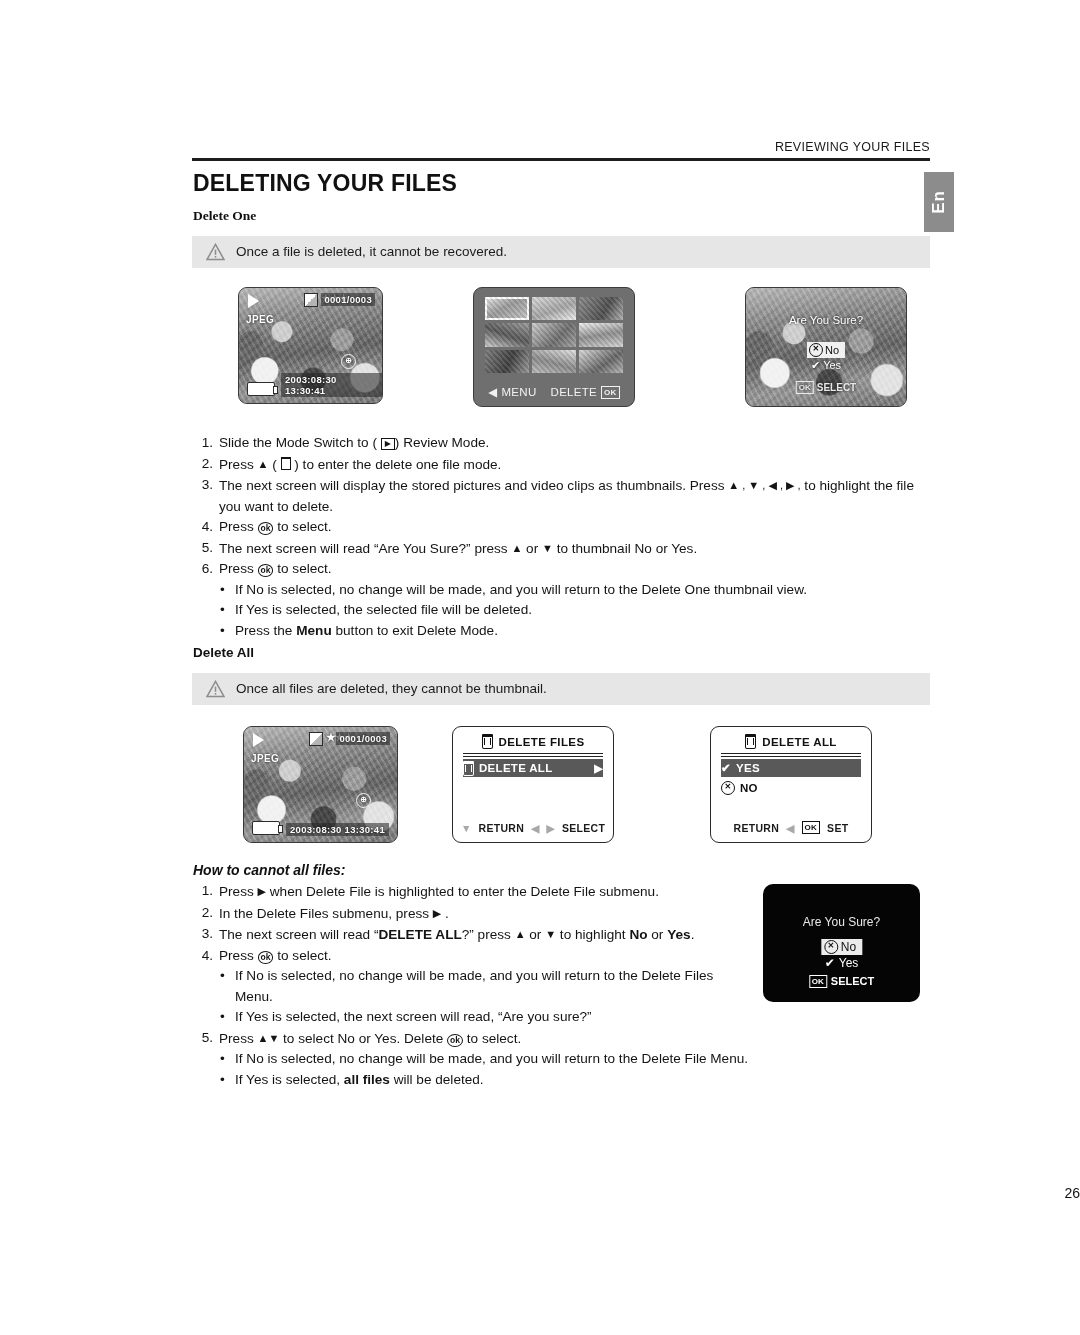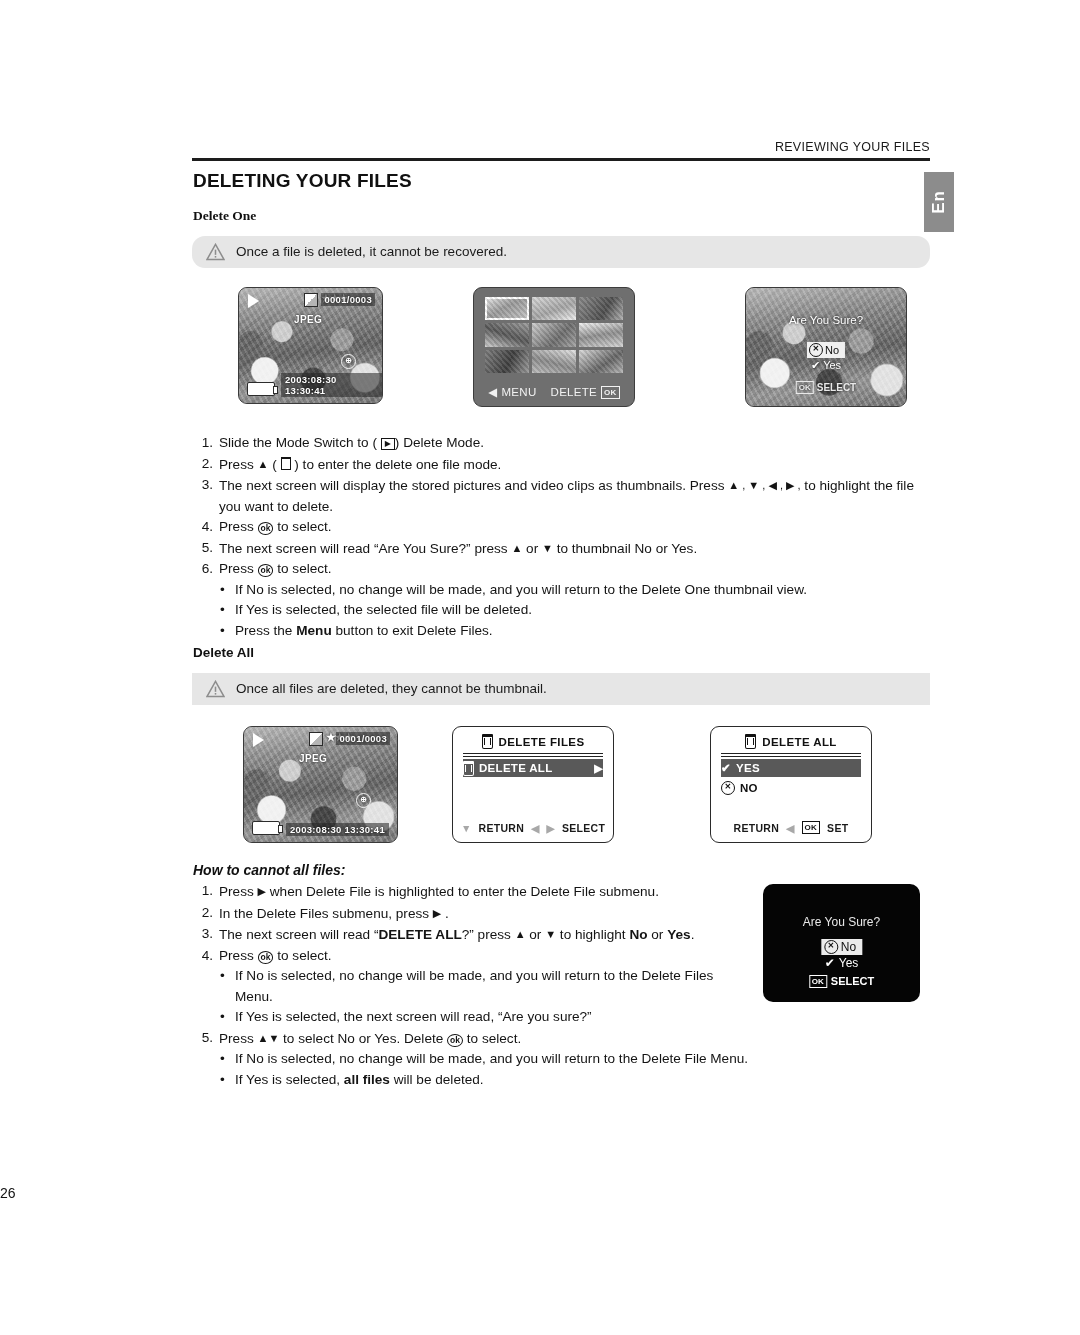--- a/index.html
+++ b/index.html
@@ -62,42 +62,42 @@
     font-weight: bold;
     letter-spacing: 1px;
     white-space: nowrap;
   }
 
   
   .h1 {
     position: absolute;
     left: 193px;
     top: 170px;
-    font-size: 19px;
+    font-size: 23px;
     font-weight: bold;
     letter-spacing: 0.2px;
   }
   .h2 {
     position: absolute;
     left: 193px;
     font-size: 13.5px;
     font-weight: bold;
   }
   .h2.one { top: 208px; font-family: Liberation Serif, serif; }
   .h2.all { top: 645px; }
 
   
   .warnbar {
     position: absolute;
     left: 192px;
     width: 738px;
     height: 32px;
     background: #e6e6e6;
   }
-  .warnbar.one { top: 236px; border-radius: 13px; }
+  .warnbar.one { top: 236px; }
   .warnbar.all { top: 673px; }
   .warnbar .wtri {
     position: absolute;
     left: 14px;
     top: 7px;
     width: 19px;
     height: 18px;
   }
   .warnbar .wtext {
     position: absolute;
@@ -148,21 +148,21 @@
     font-weight: bold;
     text-shadow: 0 0 2px rgba(0,0,0,0.85);
   }
   .osd-play {
     left: 9px; top: 6px;
     width: 0; height: 0;
     border-left: 11px solid #ffffff;
     border-top: 7px solid transparent;
     border-bottom: 7px solid transparent;
   }
-  .osd-jpeg { left: 7px; top: 26px; font-size: 10px; letter-spacing: 0.4px; margin-left: 48px; }
+  .osd-jpeg { left: 7px; top: 26px; font-size: 10px; letter-spacing: 0.4px; }
   .osd-res {
     left: 65px; top: 5px;
     width: 12px; height: 12px;
     background: linear-gradient(135deg,#ffffff 0 50%, #b5b5b5 50% 100%);
     border: 1px solid #2b2b2b;
   }
   .osd-stars { left: 82px; top: 4px; font-size: 11px; letter-spacing: -1px; }
   .osd-count {
     right: 7px; top: 5px;
     background: rgba(35,35,35,0.55);
@@ -502,21 +502,21 @@
     top: 862px;
     font-size: 14px;
     font-weight: bold;
     font-style: italic;
   }
 
   .pagenum {
     position: absolute;
     left: 0; right: 0;
     top: 1185px;
-    text-align: left;
+    text-align: right;
     font-size: 14px;
     color: #111;
   }
 </style>
 </head>
 <body>
 
 <div class="page">
 
   <div class="running-head">REVIEWING YOUR FILES</div>
@@ -594,21 +594,21 @@
         <span class="okbox">OK</span>
         <span>SELECT</span>
       </div>
     </div>
   </div>
 
   <div class="steps" style="left:193px; top:433px; width:740px;">
     <p class="li">
       <span class="num">1.</span>
       <span>Slide the Mode Switch to (</span>
-      <span class="playglyph">▶</span><span>) Delete Mode.</span>
+      <span class="playglyph">▶</span><span>) Review Mode.</span>
     </p>
     <p class="li">
       <span class="num">2.</span>
       <span>Press</span>
       <span class="gly">▲</span>
       <span>(</span>
       <span class="trashglyph"></span>
       <span>)</span>
       <span>to enter the delete one file mode.</span>
     </p>
@@ -643,21 +643,21 @@
       <span>If No is selected, no change will be made, and you will return to the Delete One thumbnail view.</span>
     </p>
     <p class="bl">
       <span class="dot">•</span>
       <span>If Yes is selected, the selected file will be deleted.</span>
     </p>
     <p class="bl">
       <span class="dot">•</span>
       <span>Press the</span>
       <span class="b">Menu</span>
-      <span>button to exit Delete Files.</span>
+      <span>button to exit Delete Mode.</span>
     </p>
   </div>
 
   <div class="h2 all">Delete All</div>
 
   <div class="warnbar all">
     <svg class="wtri" viewBox="0 0 20 18">
       <polygon points="10,1 19,17 1,17" fill="none" stroke="#8d8d8d" stroke-width="1.6"></polygon>
       <rect x="9.2" y="6.5" width="1.6" height="5.5" fill="#8d8d8d"></rect>
       <rect x="9.2" y="13.2" width="1.6" height="1.7" fill="#8d8d8d"></rect>

